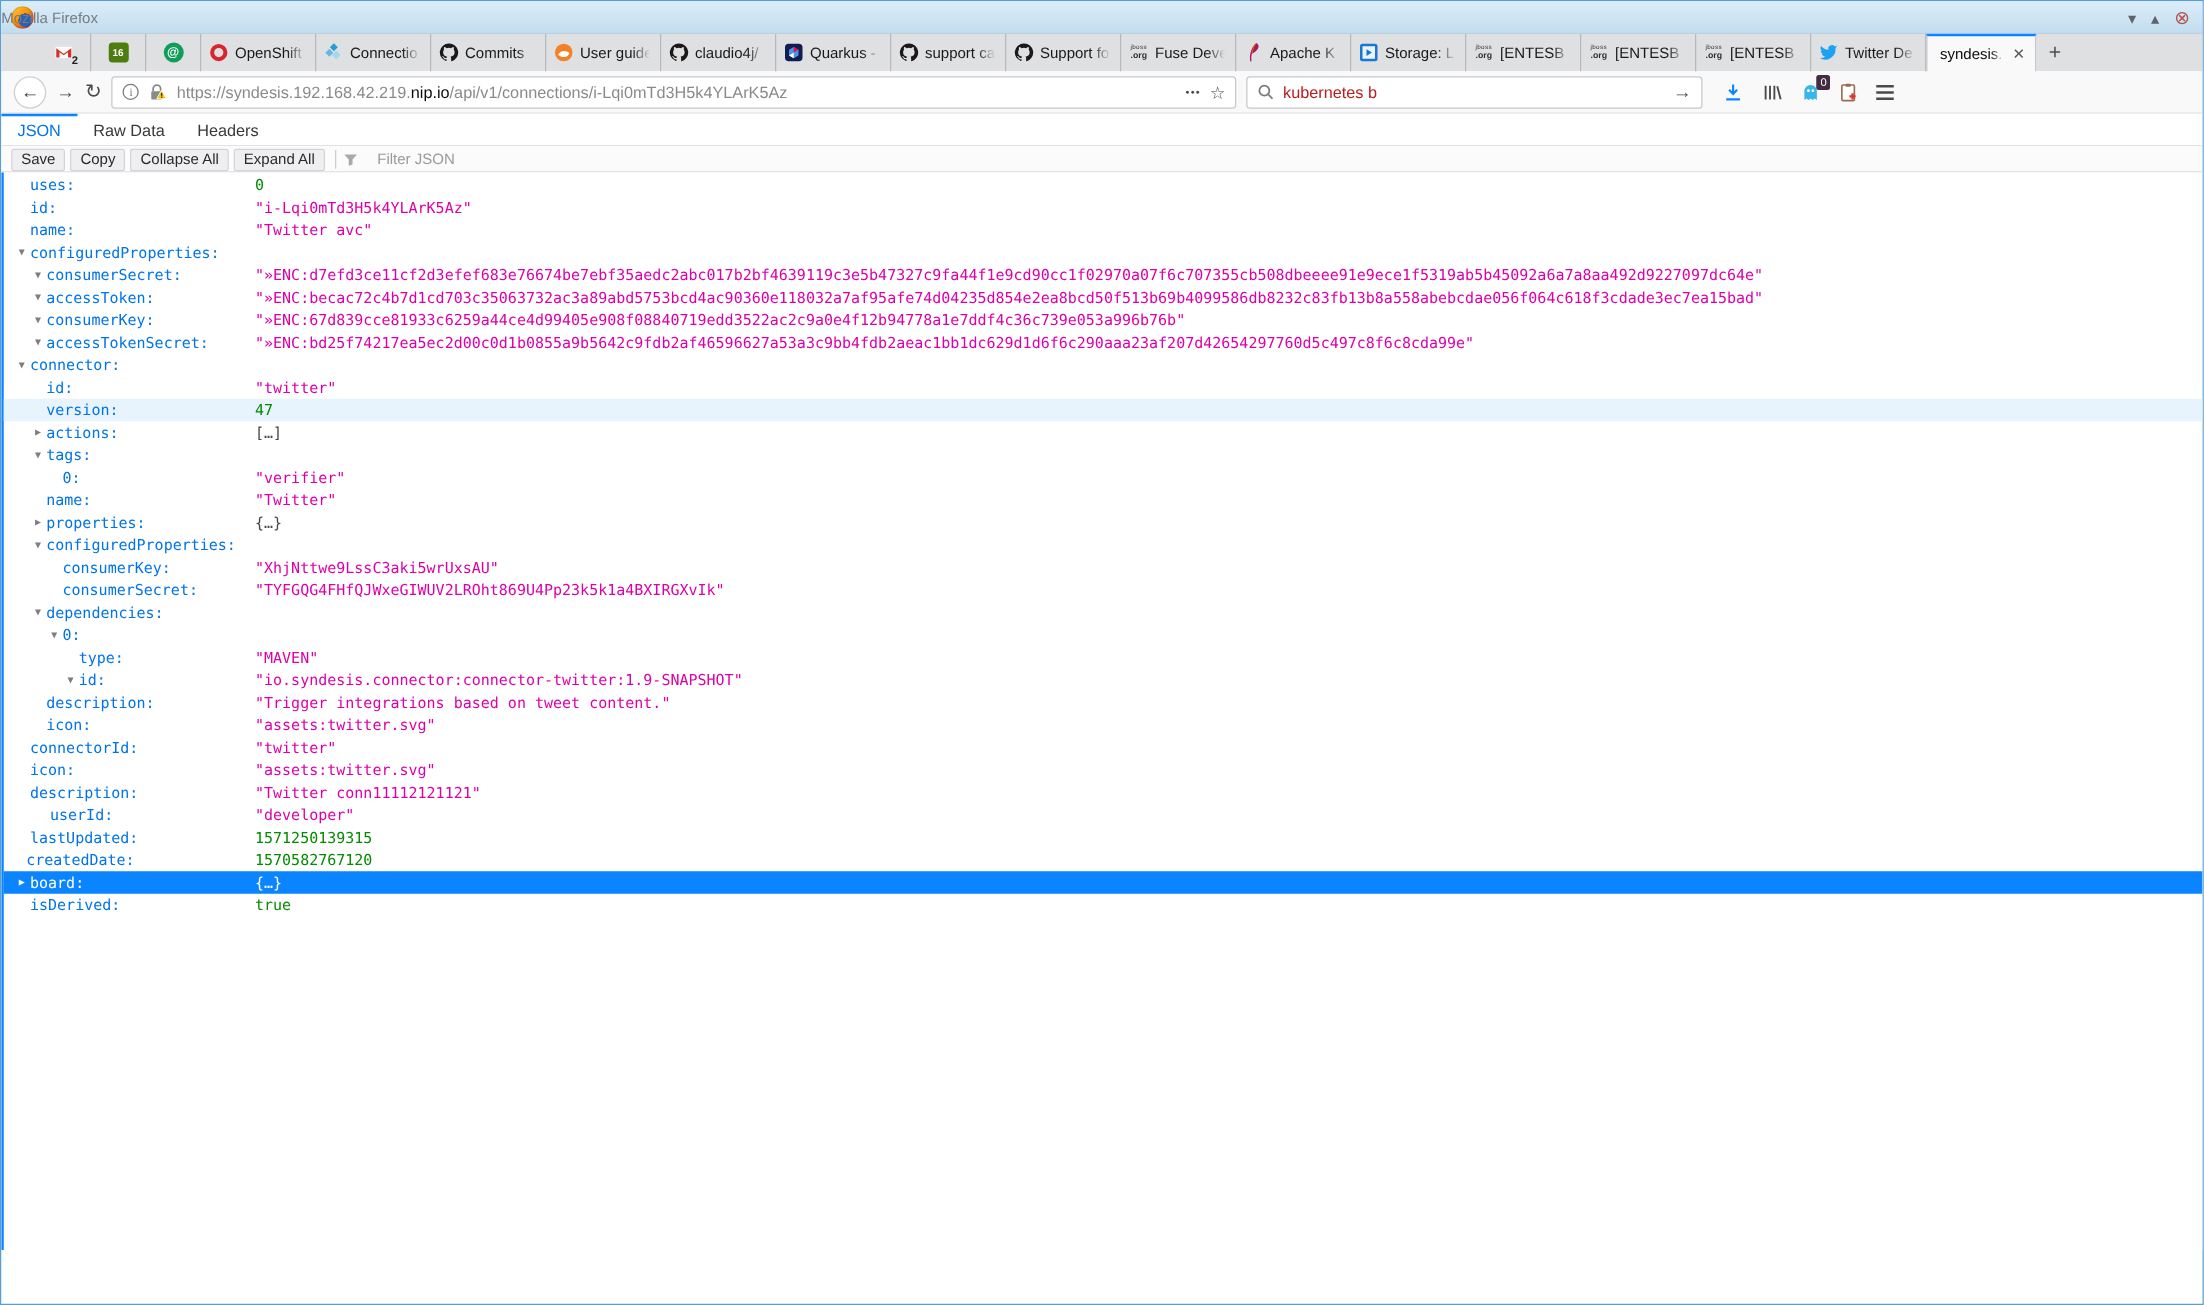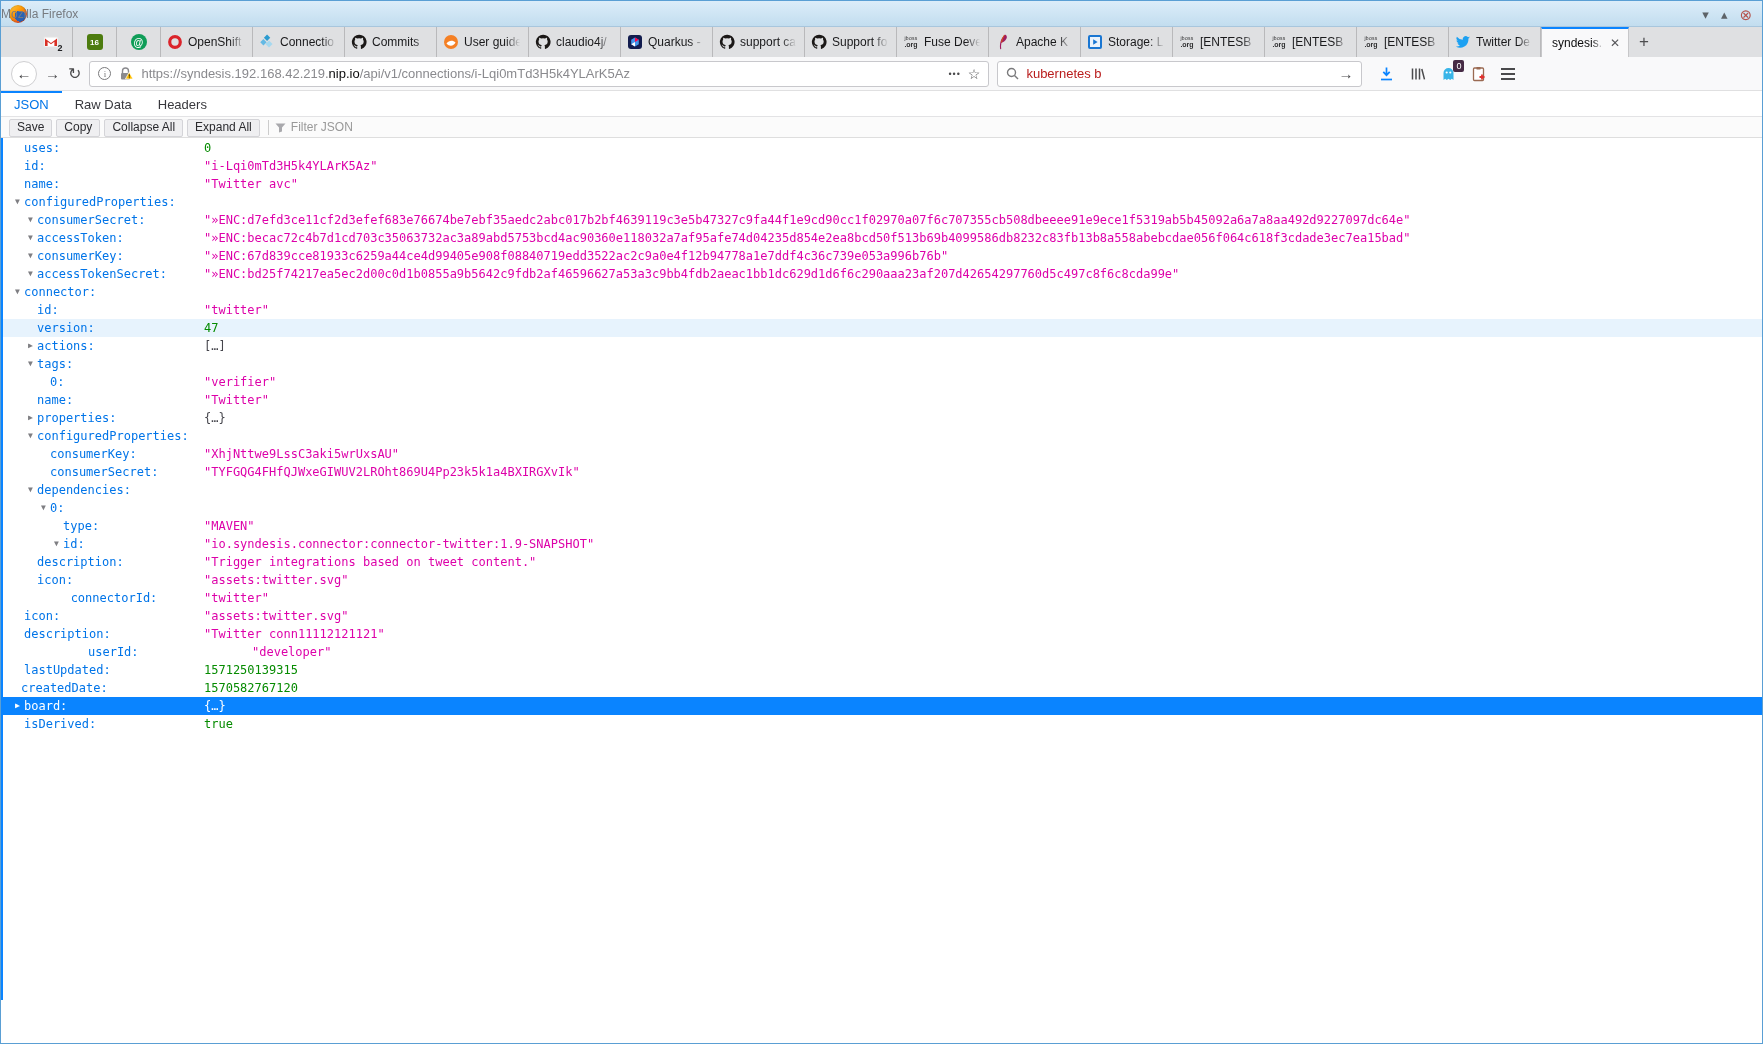--- a/index.html
+++ b/index.html
@@ -63,21 +63,21 @@
 
   
   .vtabs { height:26px; background:#fff; display:flex; border-bottom:1px solid #e3e3e5; }
   .vtab { padding:0 13px; font-size:13px; color:#38383d; line-height:23px; border-top:2px solid transparent; }
   .vtab.active { color:#0074e8; border-top-color:#0a84ff; }
 
   
   .vtoolbar { height:21px; background:#fbfbfb; border-bottom:1px solid #dedede; display:flex; align-items:center; padding-left:6px; }
   .vbtn { margin:0 2px; padding:1px 7px 2px; font-size:12px; color:#2a2a2e; background:#efeff1; border:1px solid #d4d4d8; border-radius:2px; line-height:13px; }
   .vsep { width:1px; height:15px; background:#ccc; margin:0 6px; }
-  .filter-wrap { display:flex; align-items:center; gap:5px; }
+  .filter-wrap { display:flex; align-items:center; gap:16px; }
   .filter-ph { font-size:12px; color:#999; }
 
   
   .json-panel { height:862px; background:#fff; border-left:2px solid #0a84ff; font-family:"DejaVu Sans Mono",monospace; font-size:12px; padding-top:1px; }
   .jrow { display:flex; height:18px; line-height:18px; white-space:pre; }
   .jrow.hov { background:#e7f3fd; }
   .jrow.sel { background:#0a84ff; }
   .kcol { flex:0 0 201px; display:flex; overflow:hidden; }
   .twisty { flex:0 0 13px; font-size:8px; color:#7e7e82; text-align:center; line-height:18px; }
   .jkey { color:#0074e8; }
@@ -349,21 +349,21 @@
     <div class="jrow"><span class="kcol" style="padding-left: 21px;"><span class="twisty">▶</span><span class="jkey">properties:</span></span><span class="jval collapsed">{…}</span></div>
     <div class="jrow"><span class="kcol" style="padding-left: 21px;"><span class="twisty">▼</span><span class="jkey">configuredProperties:</span></span><span class="jval label"></span></div>
     <div class="jrow"><span class="kcol" style="padding-left: 34px;"><span class="twisty"></span><span class="jkey">consumerKey:</span></span><span class="jval str">"XhjNttwe9LssC3aki5wrUxsAU"</span></div>
     <div class="jrow"><span class="kcol" style="padding-left: 34px;"><span class="twisty"></span><span class="jkey">consumerSecret:</span></span><span class="jval str">"TYFGQG4FHfQJWxeGIWUV2LROht869U4Pp23k5k1a4BXIRGXvIk"</span></div>
     <div class="jrow"><span class="kcol" style="padding-left: 21px;"><span class="twisty">▼</span><span class="jkey">dependencies:</span></span><span class="jval label"></span></div>
     <div class="jrow"><span class="kcol" style="padding-left: 34px;"><span class="twisty">▼</span><span class="jkey">0:</span></span><span class="jval label"></span></div>
     <div class="jrow"><span class="kcol" style="padding-left: 47px;"><span class="twisty"></span><span class="jkey">type:</span></span><span class="jval str">"MAVEN"</span></div>
     <div class="jrow"><span class="kcol" style="padding-left: 47px;"><span class="twisty">▼</span><span class="jkey">id:</span></span><span class="jval str">"io.syndesis.connector:connector-twitter:1.9-SNAPSHOT"</span></div>
     <div class="jrow"><span class="kcol" style="padding-left: 21px;"><span class="twisty"></span><span class="jkey">description:</span></span><span class="jval str">"Trigger integrations based on tweet content."</span></div>
     <div class="jrow"><span class="kcol" style="padding-left: 21px;"><span class="twisty"></span><span class="jkey">icon:</span></span><span class="jval str">"assets:twitter.svg"</span></div>
-    <div class="jrow"><span class="kcol" style="padding-left: 8px; justify-content: center;"><span class="twisty"></span><span class="jkey">connectorId:</span></span><span class="jval str">"twitter"</span></div>
+    <div class="jrow"><span class="kcol" style="padding-left: 8px;"><span class="twisty"></span><span class="jkey">connectorId:</span></span><span class="jval str">"twitter"</span></div>
     <div class="jrow"><span class="kcol" style="padding-left: 8px;"><span class="twisty"></span><span class="jkey">icon:</span></span><span class="jval str">"assets:twitter.svg"</span></div>
     <div class="jrow"><span class="kcol" style="padding-left: 8px;"><span class="twisty"></span><span class="jkey">description:</span></span><span class="jval str">"Twitter conn11112121121"</span></div>
-    <div class="jrow"><span class="kcol" style="padding-left: 24px; margin-left: 48px;"><span class="twisty"></span><span class="jkey">userId:</span></span><span class="jval str">"developer"</span></div>
+    <div class="jrow"><span class="kcol" style="padding-left: 24px;"><span class="twisty"></span><span class="jkey">userId:</span></span><span class="jval str">"developer"</span></div>
     <div class="jrow"><span class="kcol" style="padding-left: 8px;"><span class="twisty"></span><span class="jkey">lastUpdated:</span></span><span class="jval num">1571250139315</span></div>
     <div class="jrow"><span class="kcol" style="padding-left: 5px;"><span class="twisty"></span><span class="jkey">createdDate:</span></span><span class="jval num">1570582767120</span></div>
     <div class="jrow sel"><span class="kcol" style="padding-left: 8px;"><span class="twisty">▶</span><span class="jkey">board:</span></span><span class="jval collapsed">{…}</span></div>
     <div class="jrow"><span class="kcol" style="padding-left: 8px;"><span class="twisty"></span><span class="jkey">isDerived:</span></span><span class="jval bool">true</span></div>
   </div>
 
 </body></html>

